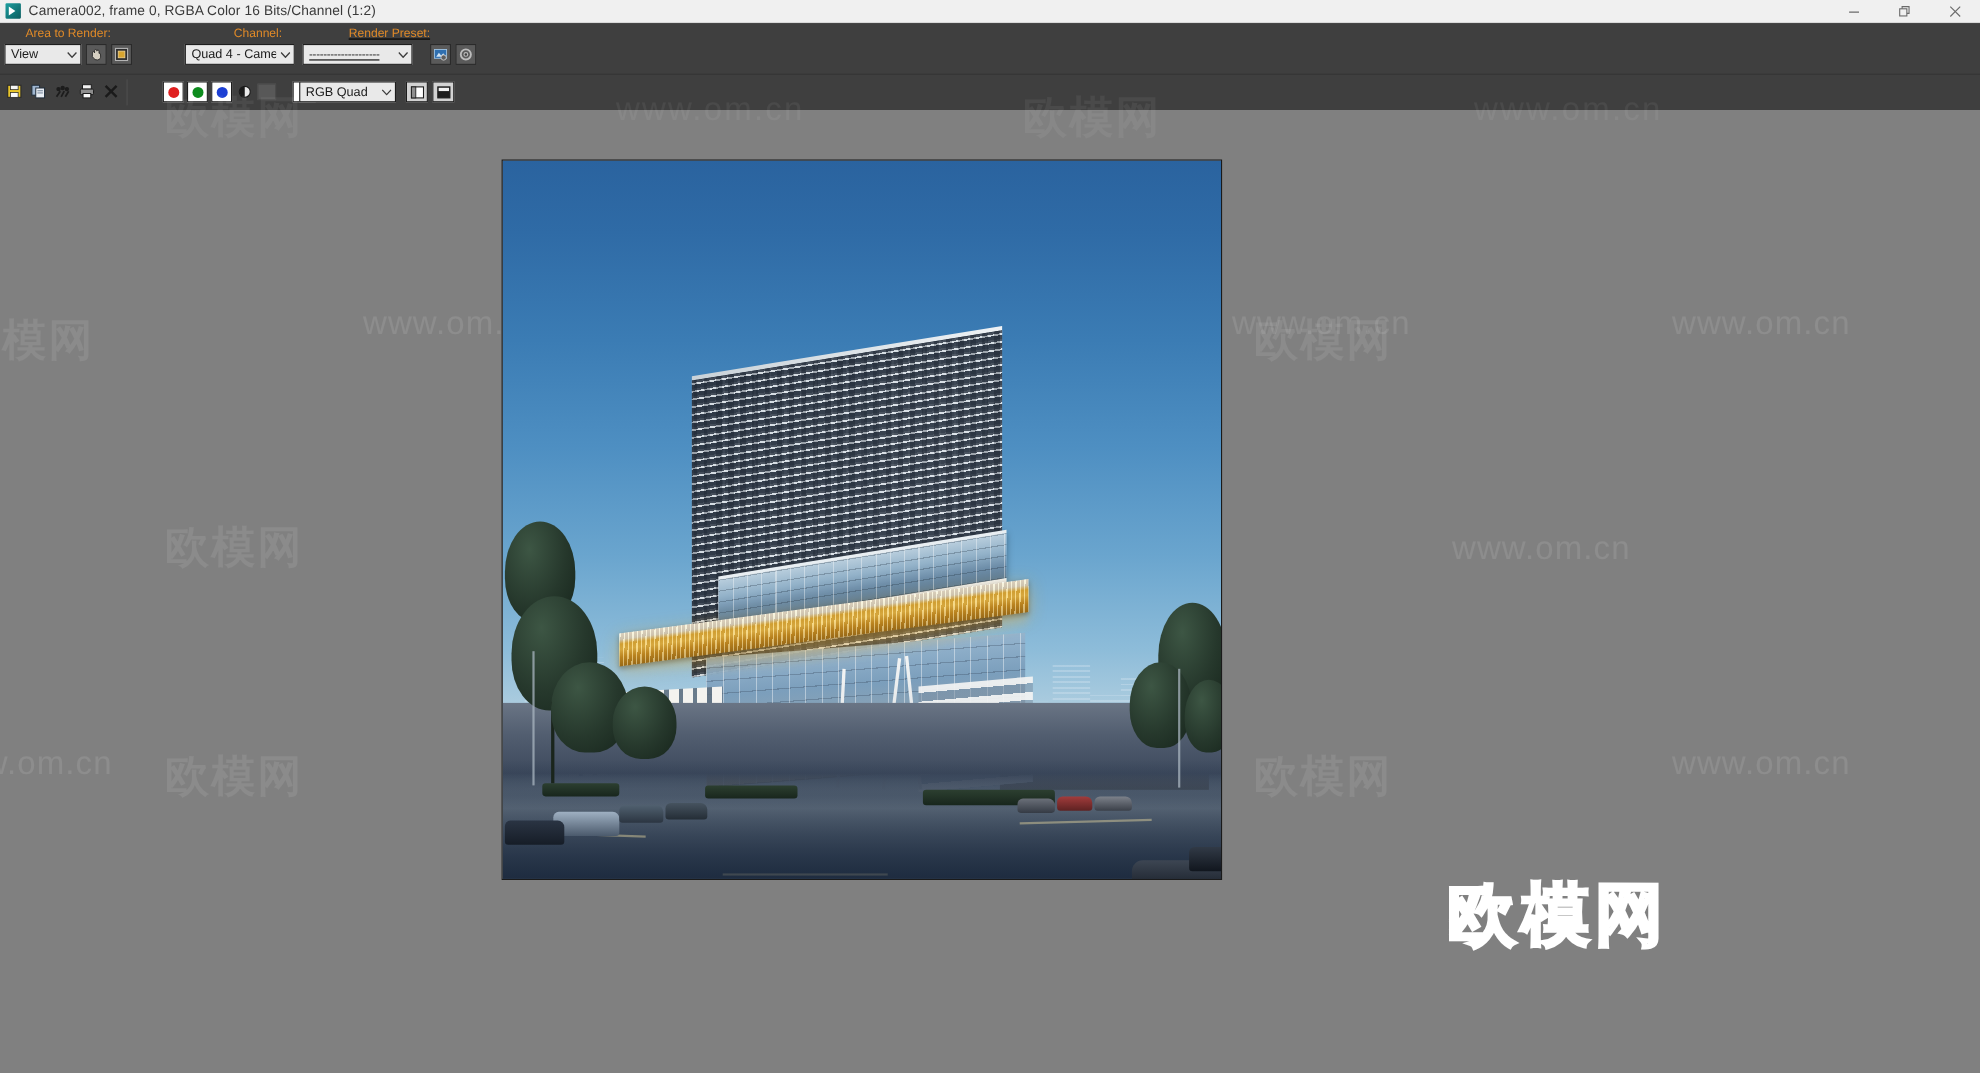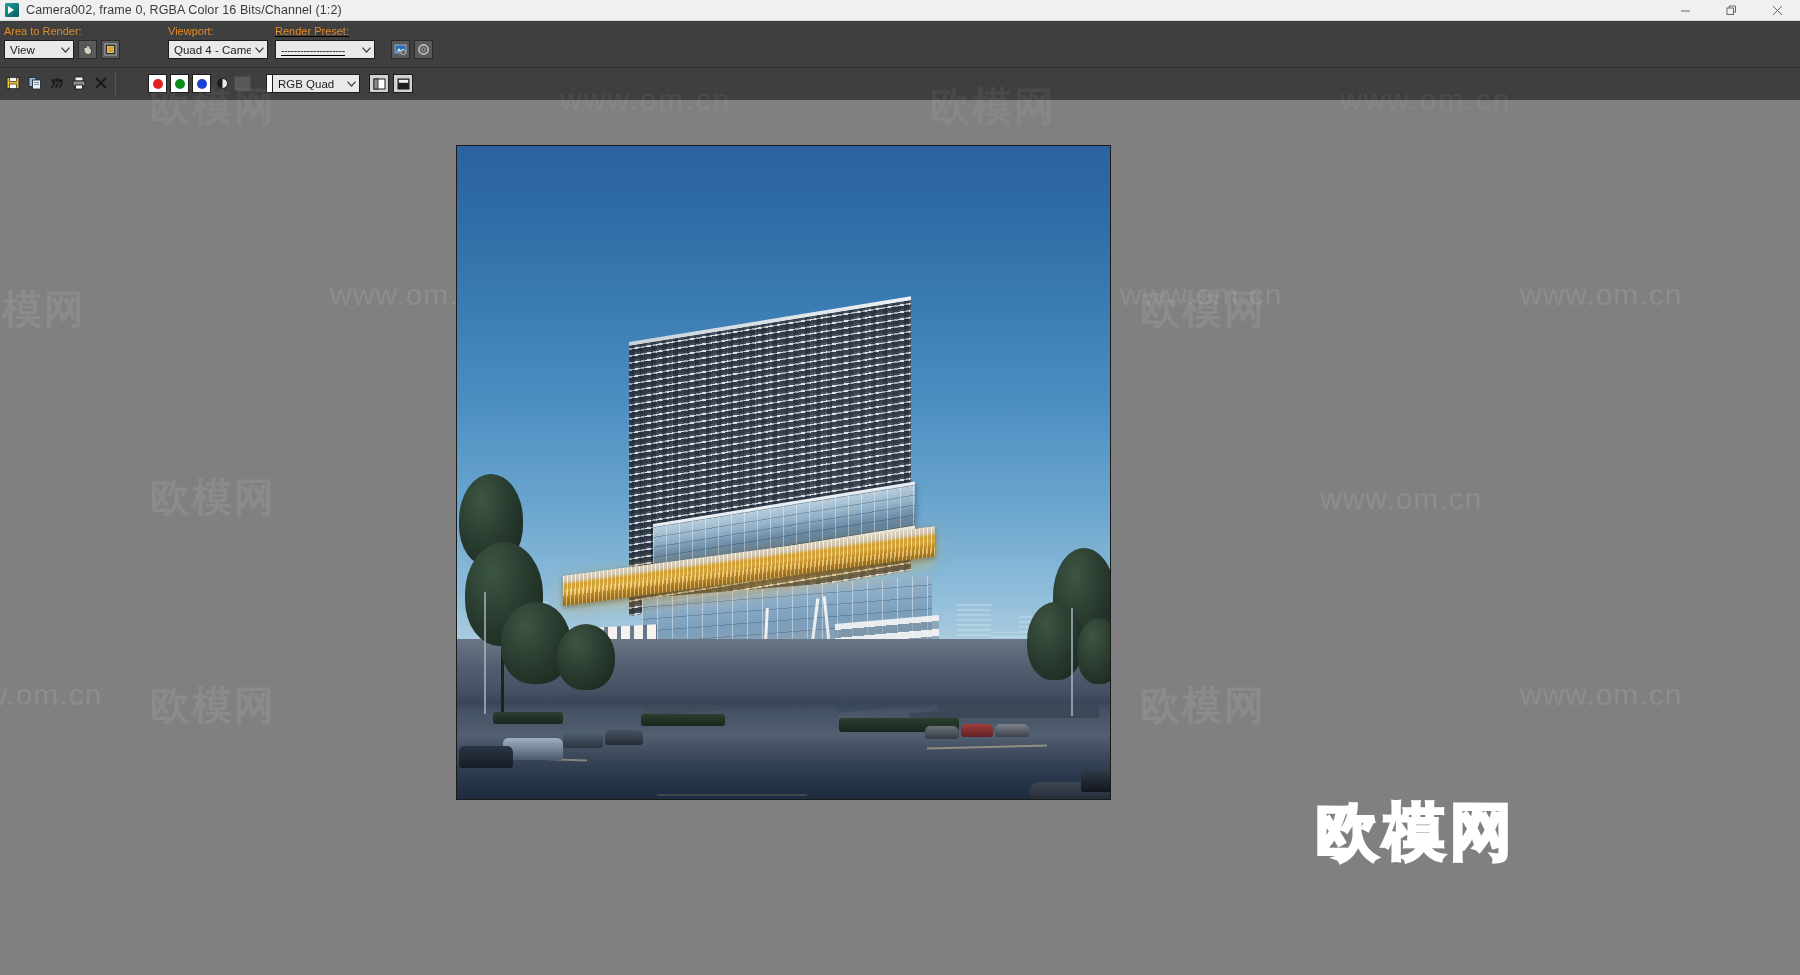--- a/index.html
+++ b/index.html
@@ -55,21 +55,21 @@
     border-bottom: 1px solid #333333;
   }
   #row2 {
     position: absolute; left: 0; top: 47px; width: 1800px; height: 32px;
     background: #3f3f3f;
   }
 
   .grp { position: absolute; top: 4px; }
   .grp-label {
     font-size: 11px; color: #e08a28; white-space: nowrap;
-    line-height: 13px; margin-bottom: 2px;
+    line-height: 13px; margin-bottom: 2px; text-align: center;
   }
   .grp-row { display: flex; align-items: flex-start; gap: 4px; }
 
   
   .combo {
     height: 19px; background: #e9e9e9; border: 1px solid #1d1d1d;
     display: flex; align-items: center; position: relative;
     font-size: 11.5px; color: #1b1b1b; padding-left: 5px;
     white-space: nowrap; overflow: hidden;
   }
@@ -418,21 +418,21 @@
         <div class="tbtn">
           <svg width="13" height="13" viewBox="0 0 13 13">
             <rect x="1" y="1" width="11" height="11" fill="#2d2d2d" stroke="#b5b5b5" stroke-width="1"></rect>
             <rect x="3.5" y="3.5" width="6" height="6" fill="#d8a52e" stroke="#f0d08a" stroke-width=".8"></rect>
           </svg>
         </div>
       </div>
     </div>
 
     <div class="grp" style="left:168px;">
-      <div class="grp-label">Viewport:</div>
+      <div class="grp-label">Channel:</div>
       <div class="grp-row">
         <div class="combo" style="width:100px;">
           <span class="cv">Quad 4 - Camera1</span>
           <span class="carret">
             <svg width="9" height="6" viewBox="0 0 9 6">
                 <path d="M0.5 0.7 L4.5 5 L8.5 0.7" fill="none" stroke="#3c3c3c" stroke-width="1.2"></path>
               </svg>
           </span>
         </div>
         <div class="tbtn" style="margin-left:10px;">

